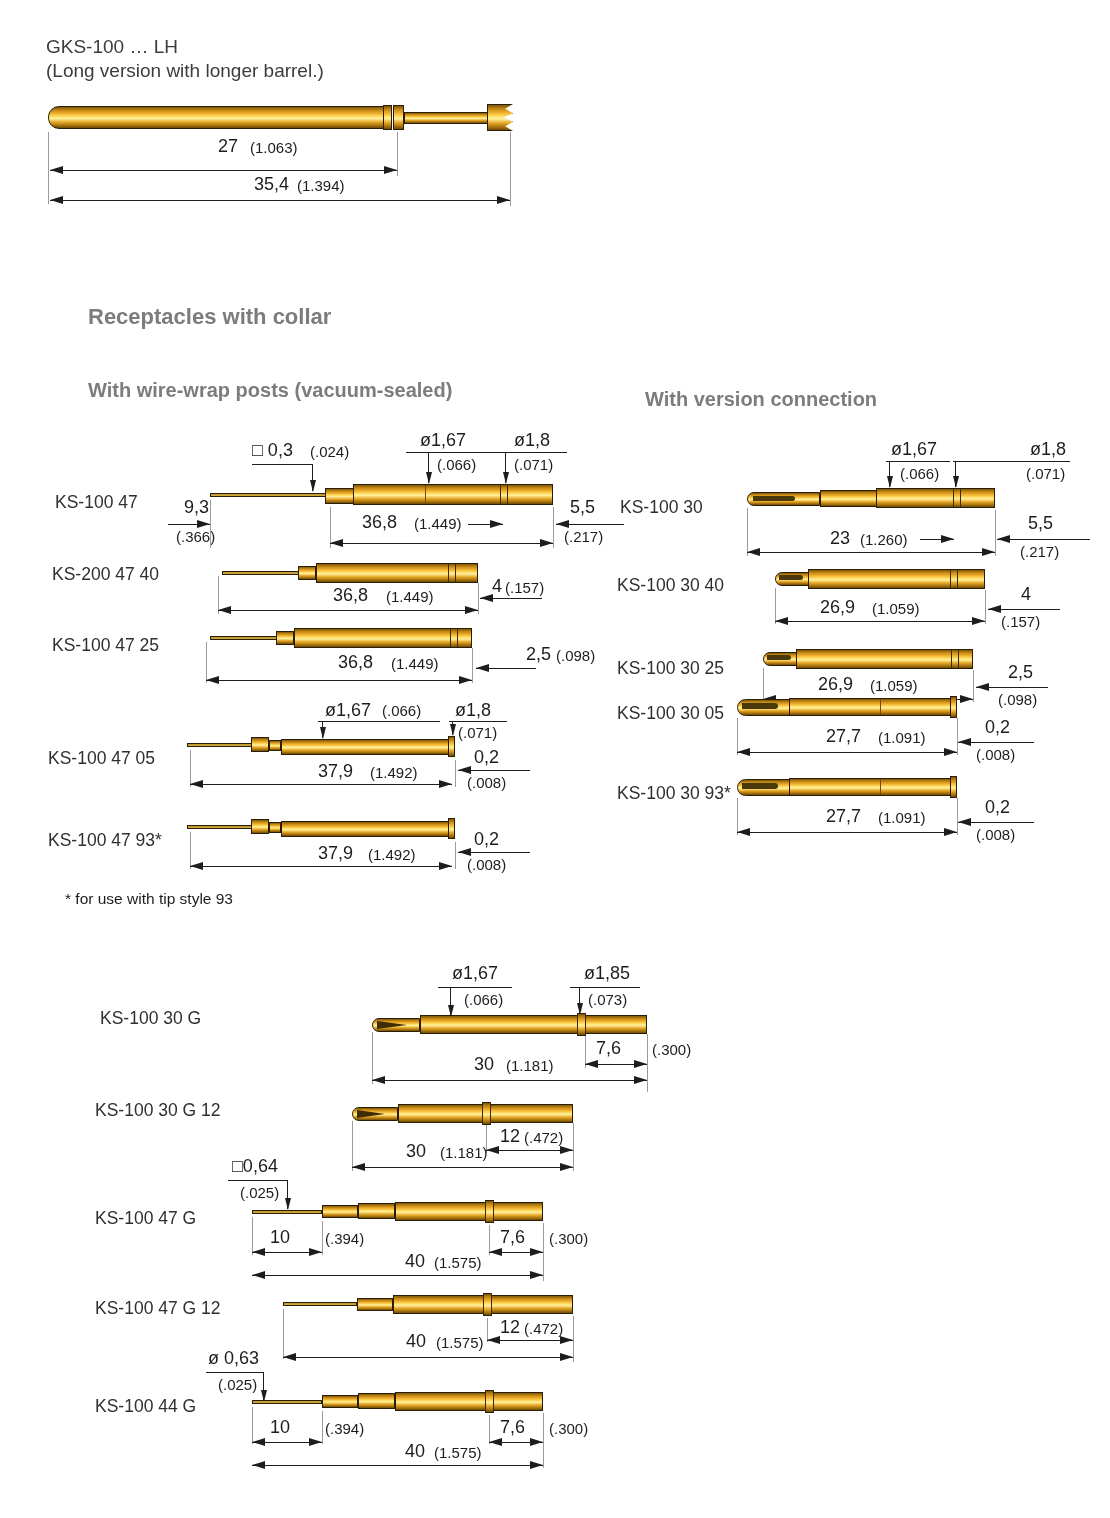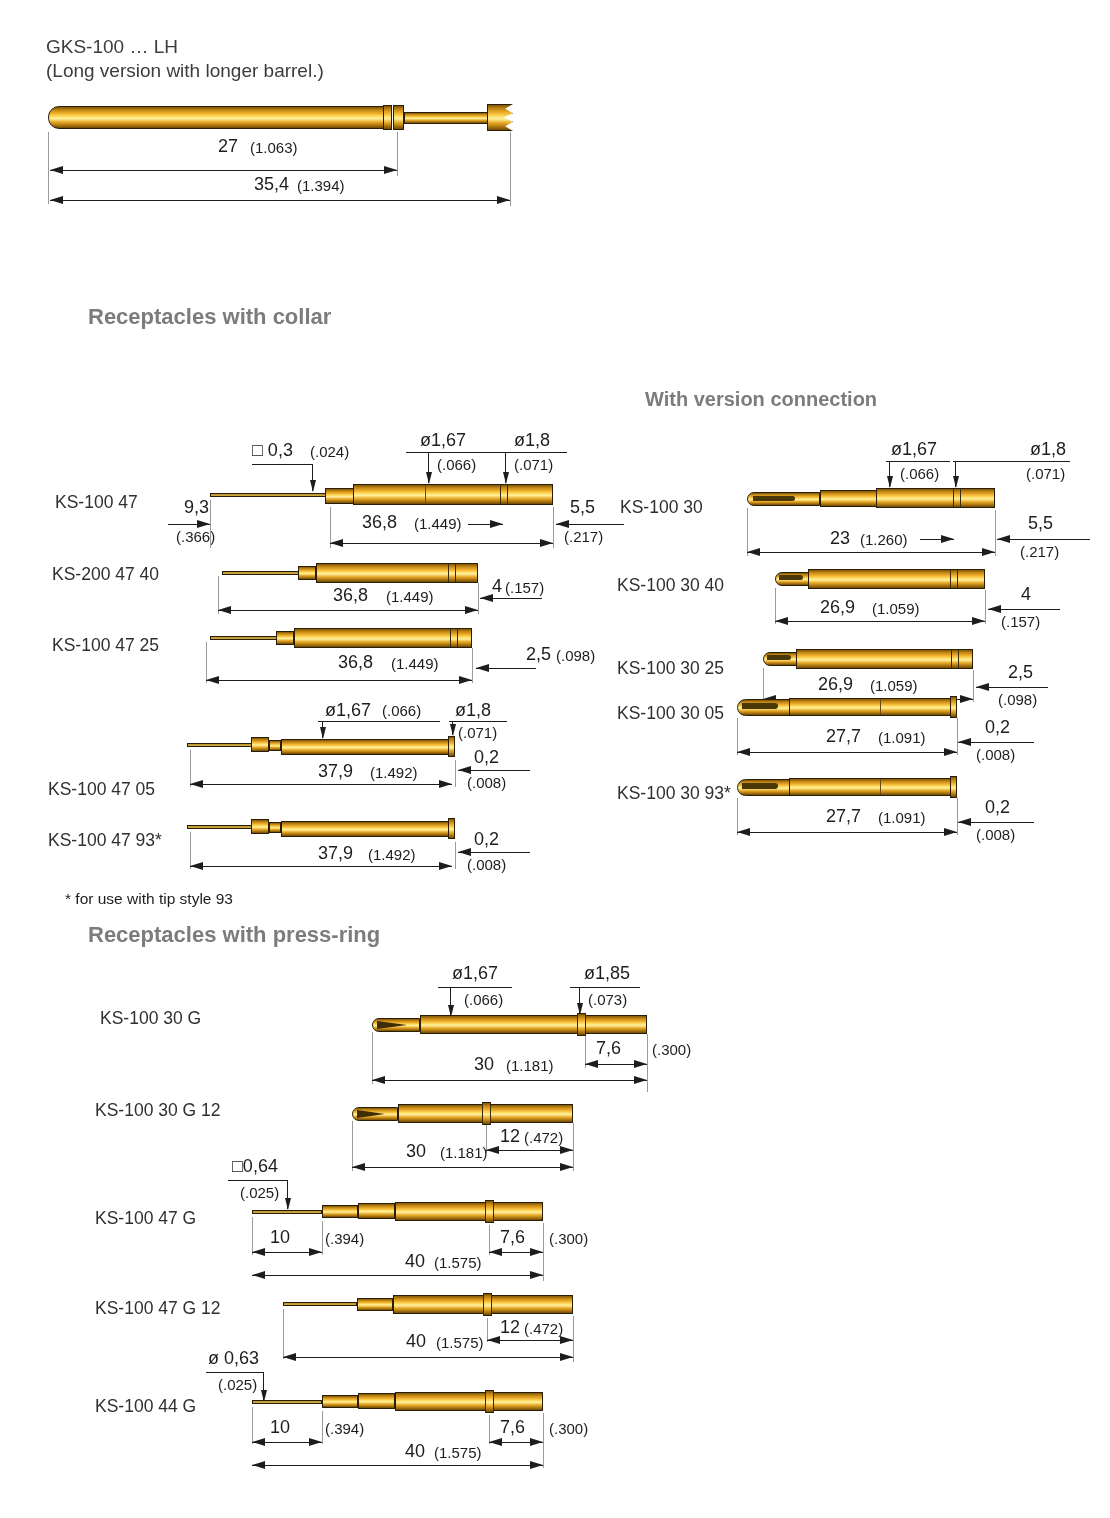--- a/index.html
+++ b/index.html
@@ -60,20 +60,21 @@
 
   <div class="abs mm" style="left:218px;top:136px;">27</div>
   <div class="abs inch" style="left:250px;top:139px;">(1.063)</div>
   <div class="dim al ar" style="left:50px;top:170px;width:347px;"></div>
 
   <div class="abs mm" style="left:254px;top:174px;">35,4</div>
   <div class="abs inch" style="left:297px;top:177px;">(1.394)</div>
   <div class="dim al ar" style="left:50px;top:200px;width:460px;"></div>
 
   <div class="abs h-main" style="left:88px;top:304px;">Receptacles with collar</div>
+  <div class="abs h-sub" style="left:88px;top:379px;">With wire-wrap posts (vacuum-sealed)</div>
   <div class="abs h-sub" style="left:645px;top:388px;">With version connection</div>
 
   <div class="abs plabel" style="left:55px;top:492px;">KS-100 47</div>
   <div class="abs mm" style="left:252px;top:440px;">□ 0,3</div>
   <div class="abs inch" style="left:310px;top:443px;">(.024)</div>
   <div class="dim" style="left:252px;top:464px;width:61px;"></div>
   <div class="drop" style="left:312px;top:464px;height:27px;"></div>
 
   <div class="abs mm" style="left:420px;top:430px;">ø1,67</div>
   <div class="dim" style="left:406px;top:452px;width:95px;"></div>
@@ -138,21 +139,21 @@
 
   <div class="abs mm" style="left:325px;top:700px;">ø1,67</div>
   <div class="abs inch" style="left:382px;top:702px;">(.066)</div>
   <div class="dim" style="left:318px;top:721px;width:122px;"></div>
   <div class="drop" style="left:322px;top:721px;height:17px;"></div>
   <div class="abs mm" style="left:455px;top:700px;">ø1,8</div>
   <div class="dim" style="left:449px;top:721px;width:58px;"></div>
   <div class="abs inch" style="left:458px;top:724px;">(.071)</div>
   <div class="drop" style="left:452px;top:721px;height:14px;"></div>
 
-  <div class="abs plabel" style="left:48px;top:779px;">KS-100 47 05</div>
+  <div class="abs plabel" style="left:48px;top:748px;">KS-100 47 05</div>
   <div class="post" style="left:187px;top:743px;width:66px;height:4px;"></div>
   <div class="gold" style="left:251px;top:737px;width:18px;height:15px;"></div>
   <div class="gold" style="left:269px;top:740px;width:12px;height:11px;"></div>
   <div class="gold" style="left:281px;top:739px;width:170px;height:16px;"></div>
   <div class="gold" style="left:448px;top:736px;width:7px;height:21px;"></div>
   <div class="ext" style="left:190px;top:750px;height:37px;"></div>
   <div class="ext" style="left:455px;top:760px;height:27px;"></div>
   <div class="abs mm" style="left:318px;top:761px;">37,9</div>
   <div class="abs inch" style="left:370px;top:764px;">(1.492)</div>
   <div class="dim al ar" style="left:190px;top:784px;width:262px;"></div>
@@ -253,21 +254,20 @@
   <div class="ext" style="left:737px;top:798px;height:37px;"></div>
   <div class="ext" style="left:957px;top:798px;height:37px;"></div>
   <div class="abs mm" style="left:826px;top:806px;">27,7</div>
   <div class="abs inch" style="left:878px;top:809px;">(1.091)</div>
   <div class="dim al ar" style="left:737px;top:832px;width:220px;"></div>
   <div class="abs mm" style="left:985px;top:797px;">0,2</div>
   <div class="dim al" style="left:958px;top:822px;width:76px;"></div>
   <div class="abs inch" style="left:976px;top:826px;">(.008)</div>
 
   <div class="abs footnote" style="left:65px;top:890px;">* for use with tip style 93</div>
-  <div class="abs h-main" style="left:88px;top:922px;">Receptacles with press-ring</div>
 
   <div class="abs plabel" style="left:100px;top:1008px;">KS-100 30 G</div>
   <div class="abs mm" style="left:452px;top:963px;">ø1,67</div>
   <div class="dim" style="left:438px;top:987px;width:74px;"></div>
   <div class="abs inch" style="left:464px;top:991px;">(.066)</div>
   <div class="drop" style="left:450px;top:987px;height:29px;"></div>
   <div class="abs mm" style="left:584px;top:963px;">ø1,85</div>
   <div class="dim" style="left:570px;top:987px;width:70px;"></div>
   <div class="abs inch" style="left:588px;top:991px;">(.073)</div>
   <div class="drop" style="left:579px;top:987px;height:27px;"></div>

